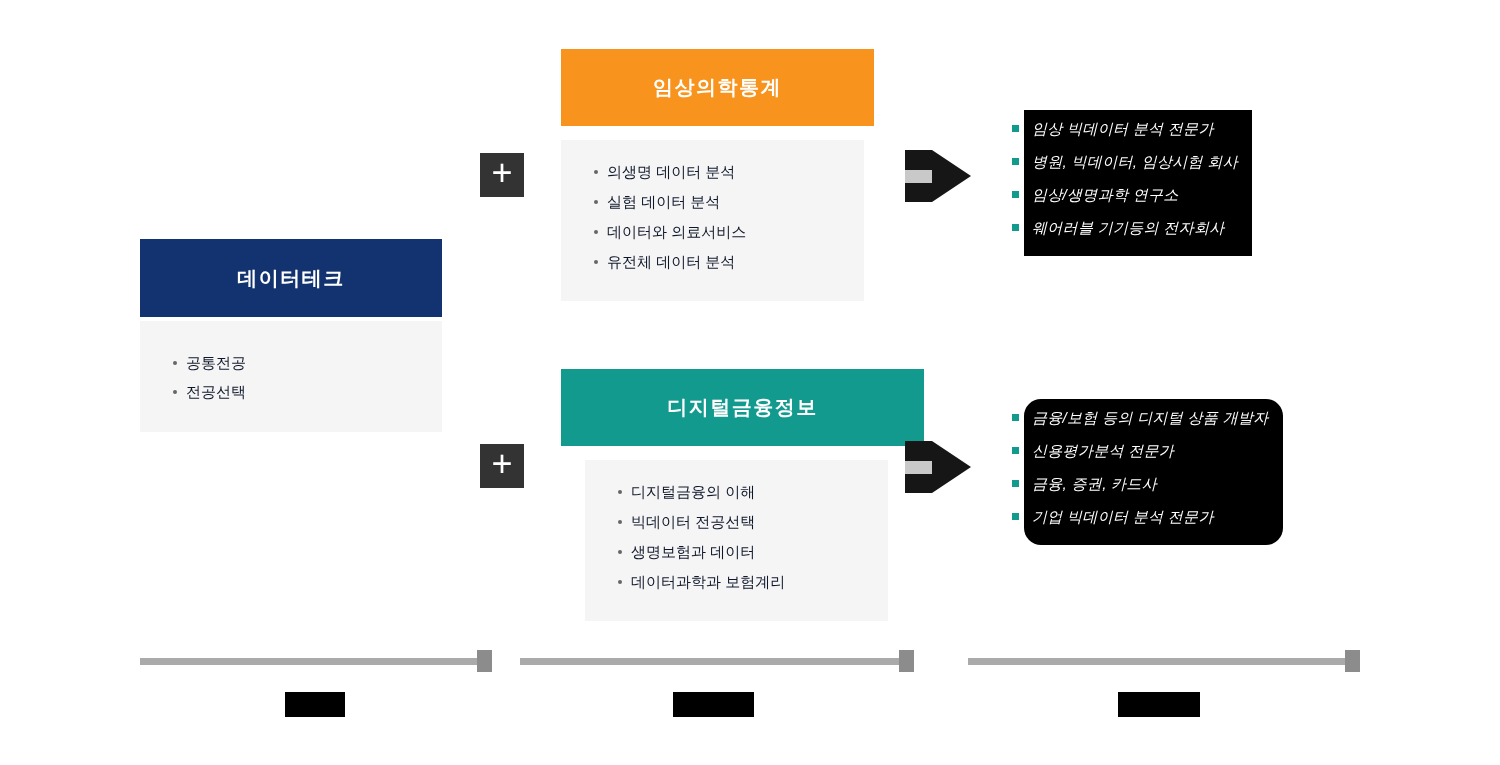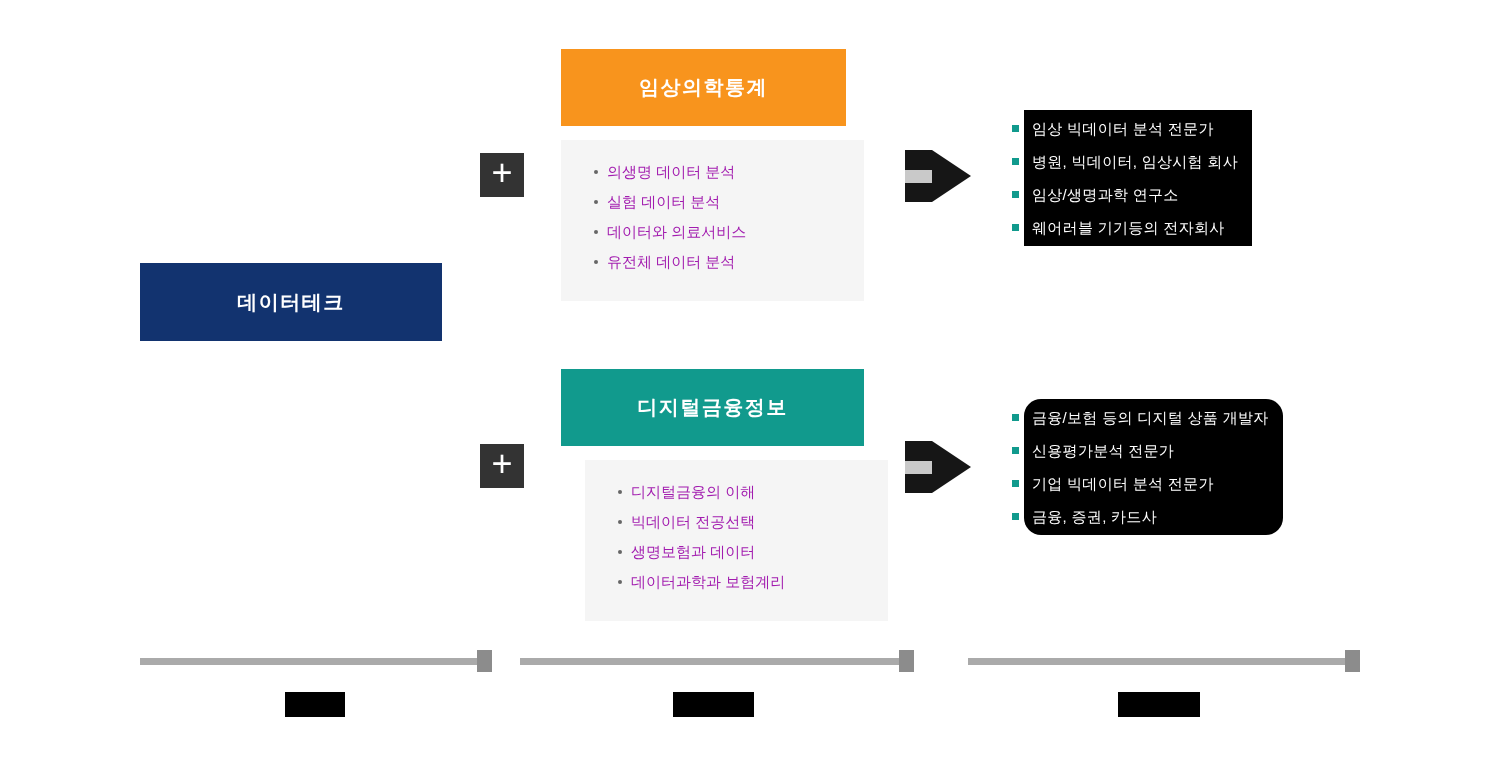--- a/index.html
+++ b/index.html
@@ -6,32 +6,32 @@
   .canvas {
     position:relative; width:1500px; height:765px; background:#ffffff;
     font-family:"Liberation Sans", sans-serif; overflow:hidden;
   }
 
   
   .title-box {
     position:absolute; display:flex; align-items:center; justify-content:center;
     color:#ffffff; font-weight:bold; font-size:20px; letter-spacing:1.5px;
   }
-  .major-title  { left:140px; top:239px; width:302px; height:78px;margin-top:24px; }
-  .track0-title { left:561px; top:49px;  width:285px; height:77px; }
-  .track1-title { left:561px; top:369px; width:303px; height:77px; }
+  .major-title  { left:140px; top:239px; width:302px; height:78px; }
+  .track0-title { left:561px; top:49px;  width:313px; height:77px; }
+  .track1-title { left:561px; top:369px; width:363px; height:77px; }
 
   
   .panel { position:absolute; background:#f5f5f5; box-sizing:border-box; }
   .major-panel  { left:140px; top:321px; width:302px; height:111px; padding-top:27px; }
   .track0-panel { left:561px; top:140px; width:303px; height:161px; padding-top:17px; }
   .track1-panel { left:585px; top:460px; width:303px; height:161px; padding-top:17px; }
 
   .course-list { list-style:none; margin:0; padding:0 0 0 46px; }
-  .course-item { position:relative; font-size:15px; color:#a21caf; line-height:30px; white-space:nowrap; }
+  .course-item { position:relative; font-size:15px; color:#0f172a; line-height:30px; white-space:nowrap; }
   .major-panel .course-item { line-height:29px; }
   .course-item::before {
     content:""; position:absolute; left:-13px; top:13px;
     width:4px; height:4px; border-radius:50%; background:#666666;
   }
 
   
   .plus-icon {
     position:absolute; width:44px; height:44px;
     display:flex; align-items:center; justify-content:center; color:#ffffff;
@@ -39,21 +39,21 @@
   .plus-top    { left:480px; top:153px; }
   .plus-bottom { left:480px; top:444px; }
   .plus-glyph  { font-size:36px; font-weight:300; line-height:1; margin-top:-4px; }
 
   
   .arrow-icon { position:absolute; width:66px; height:52px; }
   .arrow-top    { left:905px; top:150px; }
   .arrow-bottom { left:905px; top:441px; }
 
   
-  .career-block { position:absolute; padding:2px 14px 2px 8px; width:max-content; }
+  .career-block { position:absolute; padding:2px 14px 12px 8px; width:max-content;font-style:italic; }
   .career-top    { left:1024px; top:110px; }
   .career-bottom { left:1024px; top:399px; }
   .career-list { list-style:none; margin:0; padding:0; }
   .career-item {
     position:relative; color:#ffffff; font-size:15px; line-height:33px;
     letter-spacing:0.3px; white-space:nowrap;
   }
   .career-item::before {
     content:""; position:absolute; left:-20px; top:13px;
     width:7px; height:7px; background:var(--bullet-color, #119a8d);
@@ -75,20 +75,26 @@
   .step2 { left:673px;  width:81px; }
   .step3 { left:1118px; width:82px; }
 </style>
 </head>
 <body>
 
 <div class="canvas">
 
   <div class="title-box major-title" style="background-color: rgb(18, 51, 111);">
     <span>데이터테크</span>
+  </div>
+  <div class="panel major-panel">
+    <ul class="course-list">
+        <li class="course-item">공통전공</li>
+        <li class="course-item">전공선택</li>
+      </ul>
   </div>
 
   <div class="plus-icon plus-top" style="background-color: rgb(51, 51, 51);">
     <span class="plus-glyph">+</span>
   </div>
   <div class="plus-icon plus-bottom" style="background-color: rgb(51, 51, 51);">
     <span class="plus-glyph">+</span>
   </div>
 
   <div class="title-box track0-title" style="background-color: rgb(248, 148, 29);">
@@ -133,22 +139,22 @@
     <svg width="66" height="52" viewBox="0 0 66 52" aria-hidden="true">
       <rect x="0" y="0" width="27" height="52" fill="#161616"></rect>
       <rect x="0" y="20" width="27" height="13" fill="#c9c9c9"></rect>
       <polygon points="27,0 66,26 27,52" fill="#161616"></polygon>
     </svg>
   </div>
   <div class="career-block career-bottom" style="background-color: rgb(0, 0, 0); border-radius: 17px;">
     <ul class="career-list">
         <li class="career-item">금융/보험 등의 디지털 상품 개발자</li>
         <li class="career-item">신용평가분석 전문가</li>
+        <li class="career-item">금융, 증권, 카드사</li>
         <li class="career-item">기업 빅데이터 분석 전문가</li>
-        <li class="career-item">금융, 증권, 카드사</li>
       </ul>
   </div>
 
   <div class="tl-bar tl-bar1" style="background-color: rgb(170, 170, 170);"></div>
   <div class="tl-end tl-end1" style="background-color: rgb(140, 140, 140);"></div>
   <div class="tl-bar tl-bar2" style="background-color: rgb(170, 170, 170);"></div>
   <div class="tl-end tl-end2" style="background-color: rgb(140, 140, 140);"></div>
   <div class="tl-bar tl-bar3" style="background-color: rgb(170, 170, 170);"></div>
   <div class="tl-end tl-end3" style="background-color: rgb(140, 140, 140);"></div>
 

